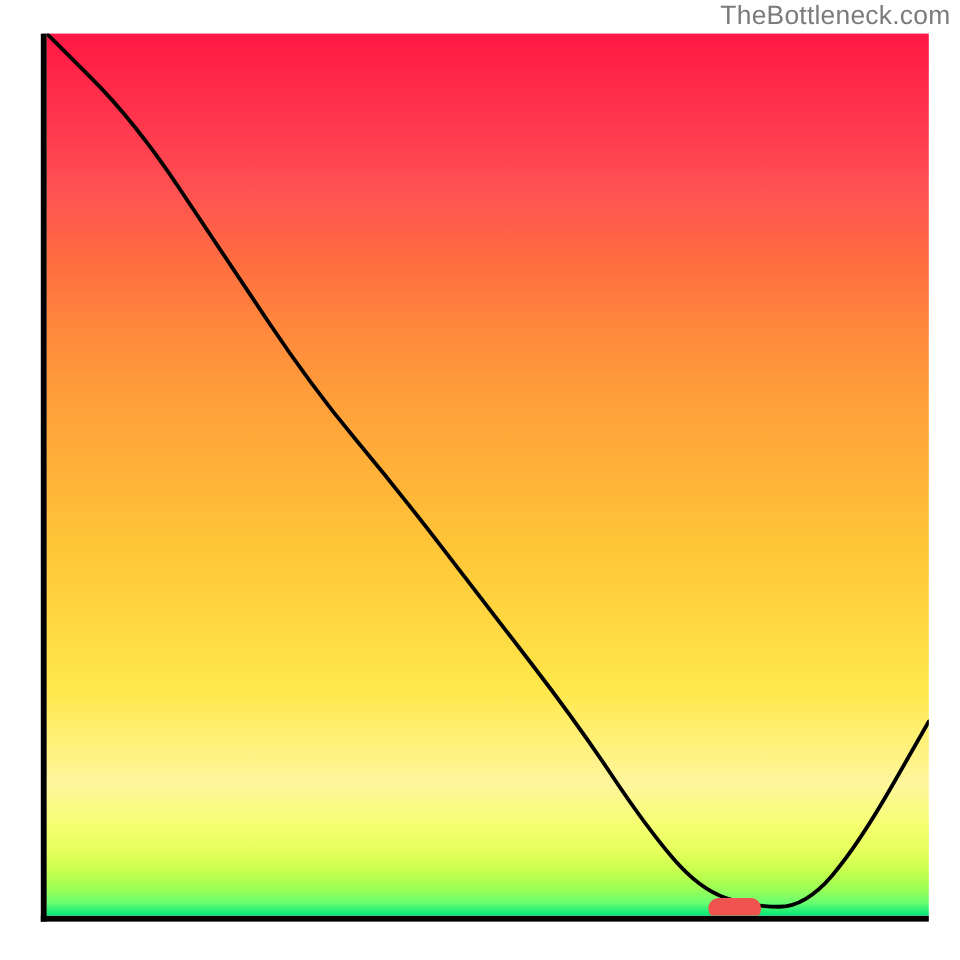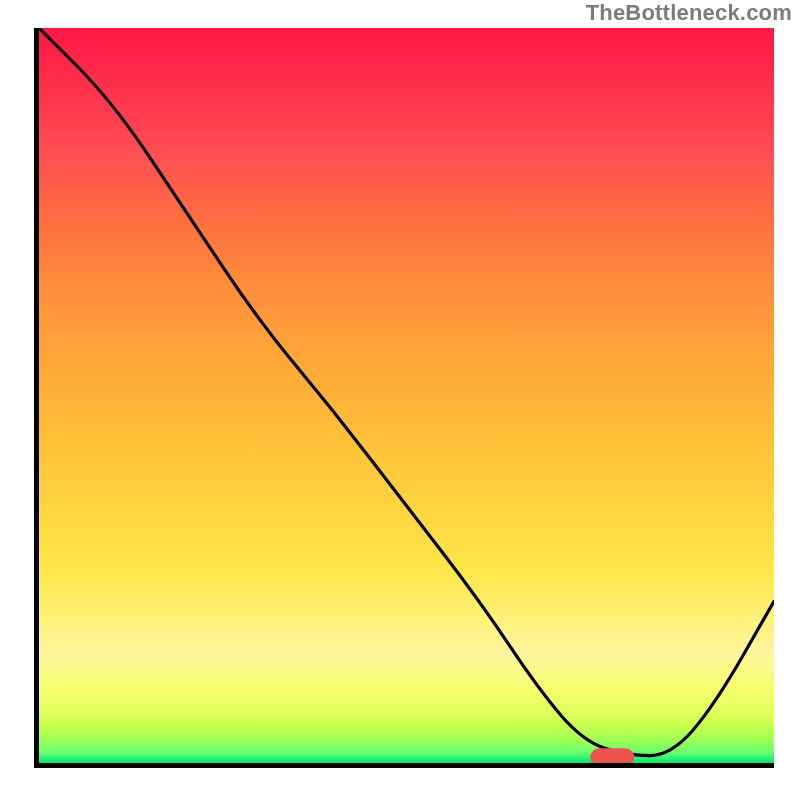--- a/index.html
+++ b/index.html
@@ -14,21 +14,21 @@
   .wrap {
     position: relative;
     width: 800px;
     height: 800px;
   }
   .watermark {
     position: absolute;
     top: 0;
     right: 8px;
     font-size: 22px;
-    font-weight: 700;
+    font-weight: 400;
     color: #7b7b7b;
     letter-spacing: 0.2px;
     user-select: none;
   }
   .plot {
     position: absolute;
     left: 34px;
     top: 28px;
     width: 740px;
     height: 740px;

